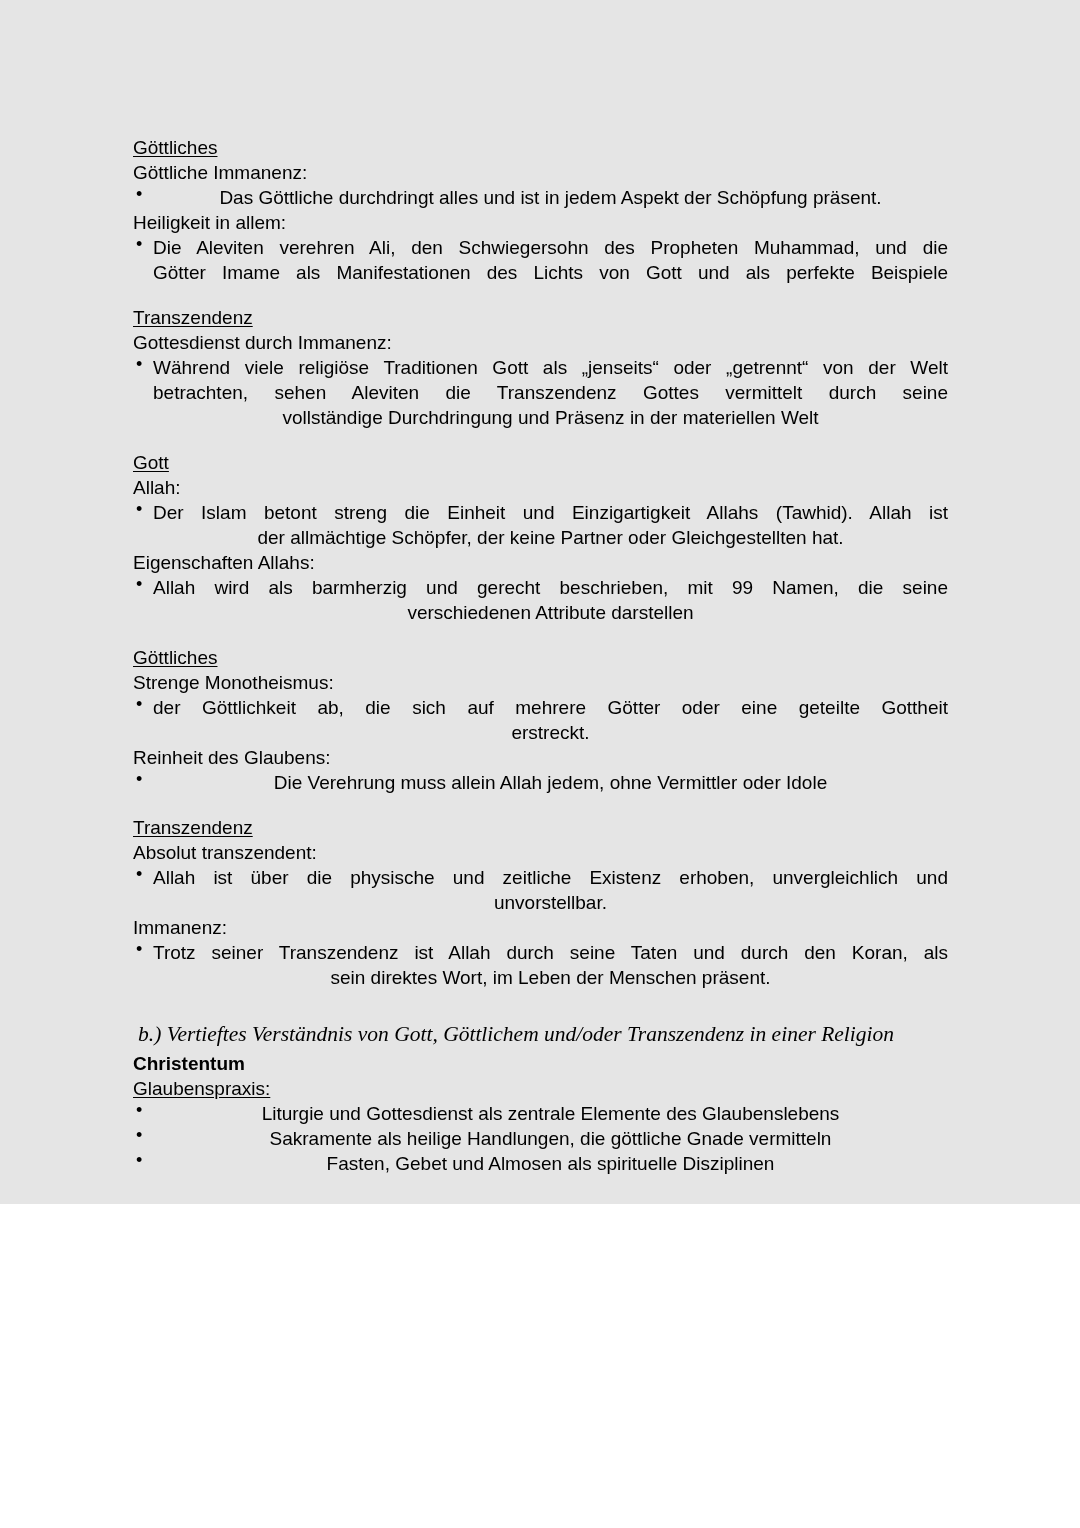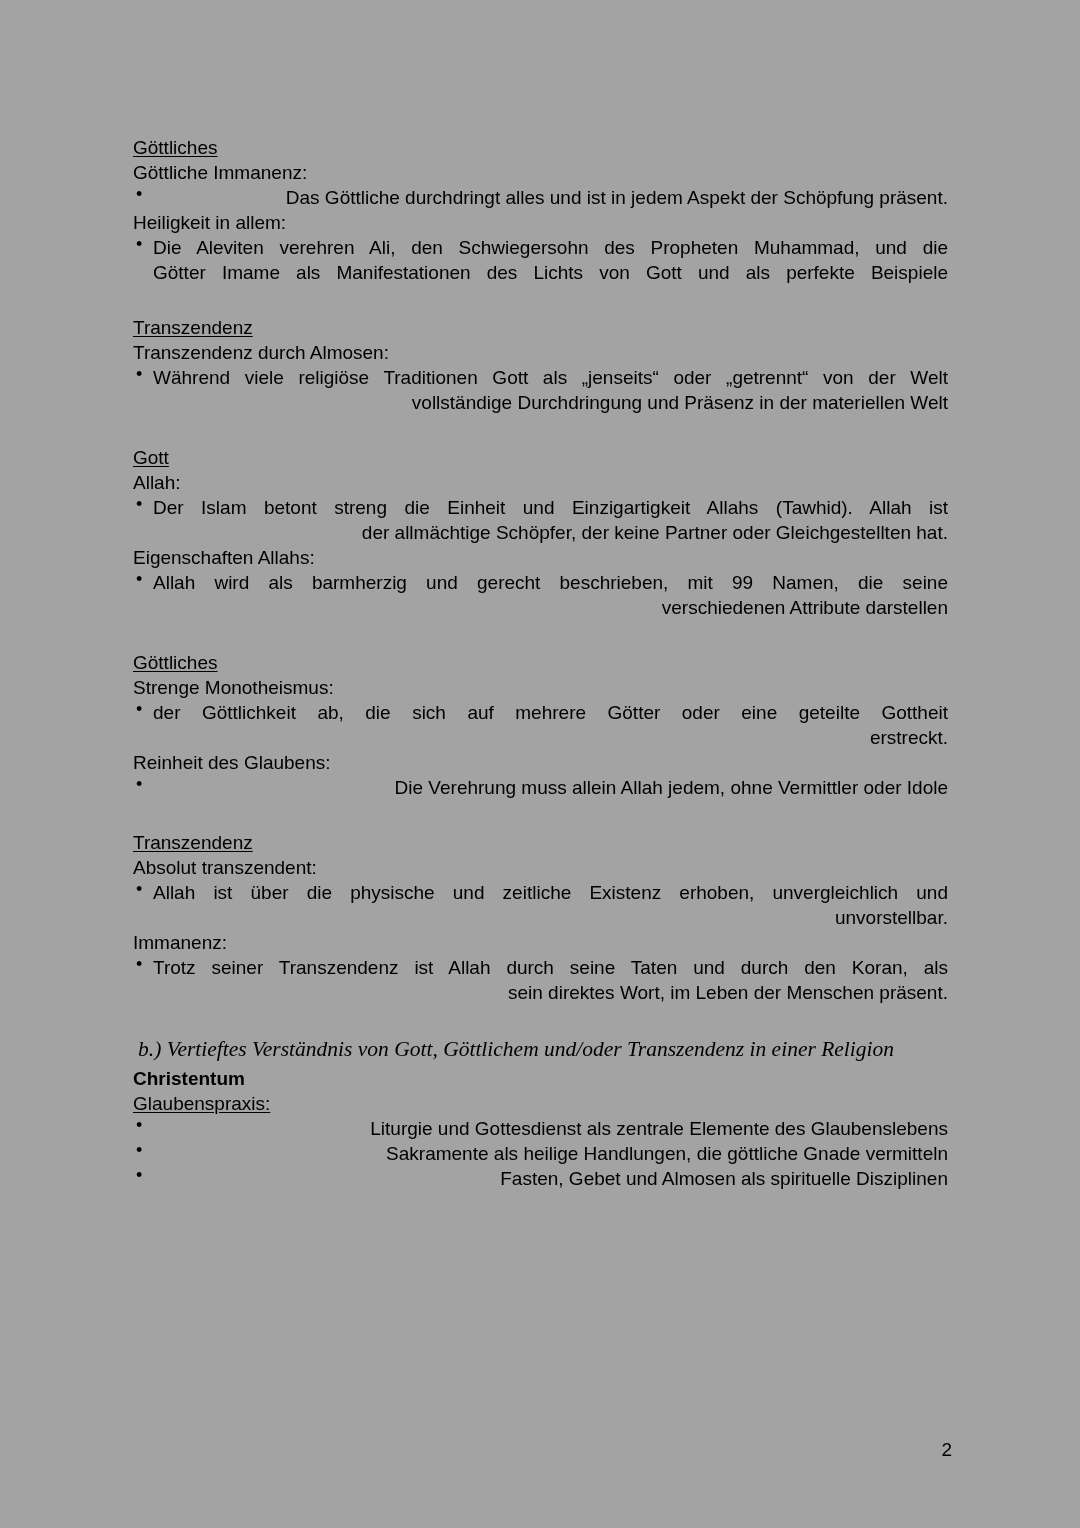--- a/index.html
+++ b/index.html
@@ -5,32 +5,32 @@
   html, body { margin: 0; padding: 0; }
   body {
     width: 1080px; height: 1528px;
     background: #ffffff;
     font-family: "Liberation Sans", sans-serif;
     color: #000000;
     -webkit-font-smoothing: antialiased;
   }
   .page {
     position: relative;
-    width: 1080px; height: 1528px;
-    background: #a3a3a3;
+    width: 1080px; height: 1204px;
+    background: #e5e5e5;
     overflow: hidden;
   }
   .content {
     position: absolute;
     left: 133px; top: 135px;
     width: 815px;
     font-size: 19px;
     line-height: 25px;
   }
-  .section + .section { margin-top: 30px; }
+  .section + .section { margin-top: 20px; }
   .section.subheading-section { margin-top: 32px; }
   .section.subheading-section + .section { margin-top: 4px; }
 
   .tline { min-height: 25px; }
   .underline .txt { text-decoration: underline; text-underline-offset: 2px; }
   .bold .txt { font-weight: 700; }
   .label .txt { font-weight: 400; }
 
   .tline.serif-heading {
     white-space: nowrap;
@@ -48,21 +48,21 @@
     width: 20px;
     box-sizing: border-box;
     padding-left: 3px;
     font-size: 18px;
     line-height: 25px;
     position: relative;
     top: -3px;
   }
   .bullet-text { flex: 1 1 auto; min-width: 0; }
   .jl { text-align: justify; text-align-last: justify; white-space: nowrap; }
-  .ll { text-align: right; }
+  .ll { text-align: center; }
 
   .page-number {
     position: absolute;
     left: 133px; top: 1437px;
     width: 819px;
     text-align: right;
     font-size: 19px;
     line-height: 25px;
   }
 </style>
@@ -84,25 +84,26 @@
         <div class="bullet">
           <span class="marker">•</span>
           <div class="bullet-text">
             <div class="jl">Die Aleviten verehren Ali, den Schwiegersohn des Propheten Muhammad, und die</div>
             <div class="jl">Götter Imame als Manifestationen des Lichts von Gott und als perfekte Beispiele</div>
           </div>
         </div>
       </div>
       <div class="section">
         <div class="tline underline"><span class="txt">Transzendenz</span></div>
-        <div class="tline label"><span class="txt">Transzendenz durch Almosen:</span></div>
+        <div class="tline label"><span class="txt">Gottesdienst durch Immanenz:</span></div>
         <div class="bullet">
           <span class="marker">•</span>
           <div class="bullet-text">
             <div class="jl">Während viele religiöse Traditionen Gott als „jenseits“ oder „getrennt“ von der Welt</div>
+            <div class="jl">betrachten, sehen Aleviten die Transzendenz Gottes vermittelt durch seine</div>
             <div class="ll">vollständige Durchdringung und Präsenz in der materiellen Welt</div>
           </div>
         </div>
       </div>
       <div class="section">
         <div class="tline underline"><span class="txt">Gott</span></div>
         <div class="tline label"><span class="txt">Allah:</span></div>
         <div class="bullet">
           <span class="marker">•</span>
           <div class="bullet-text">

